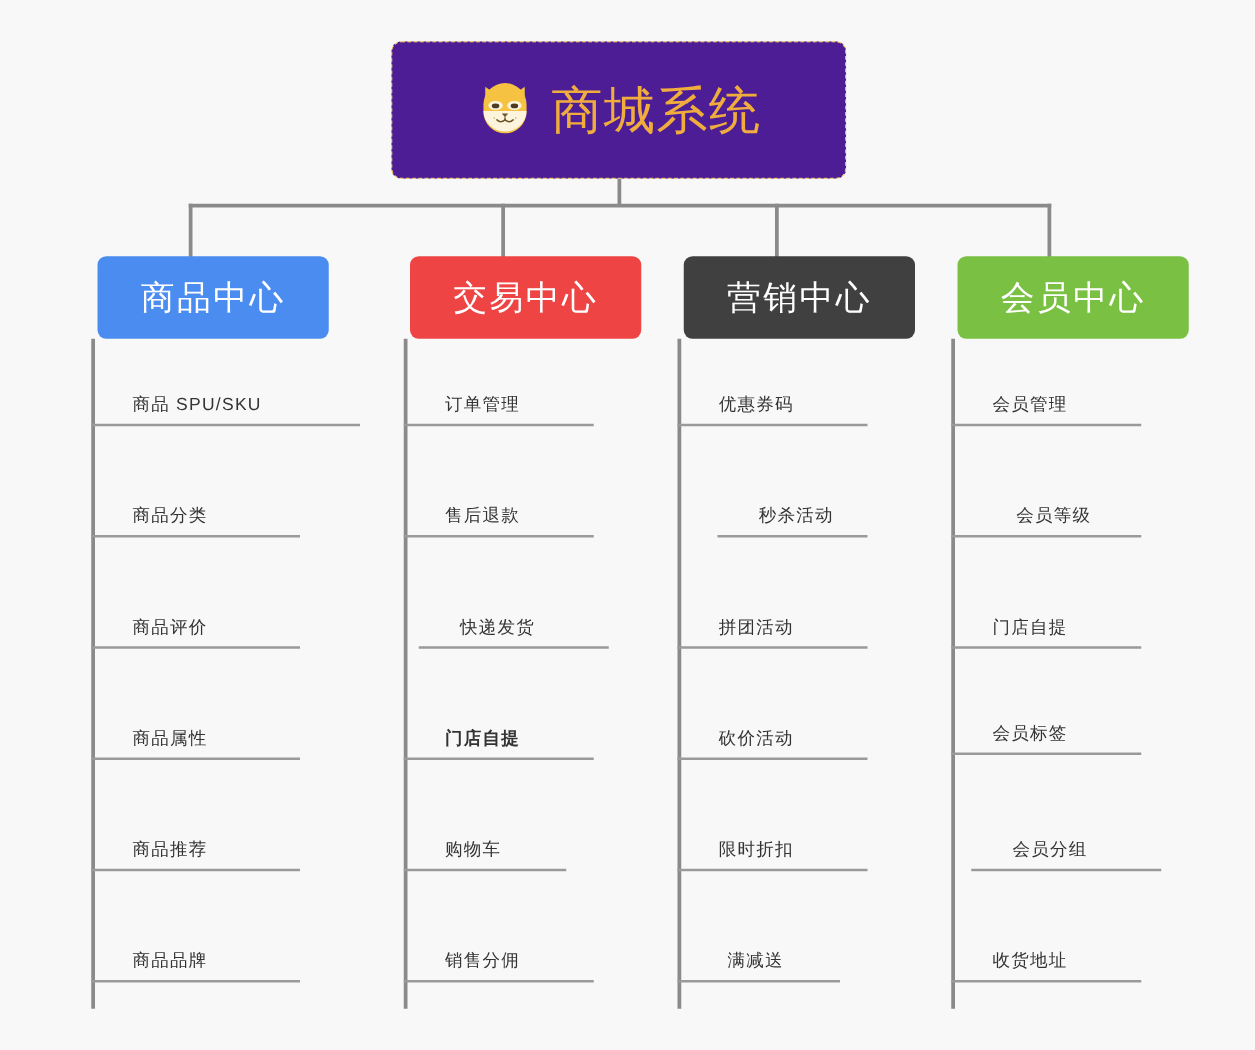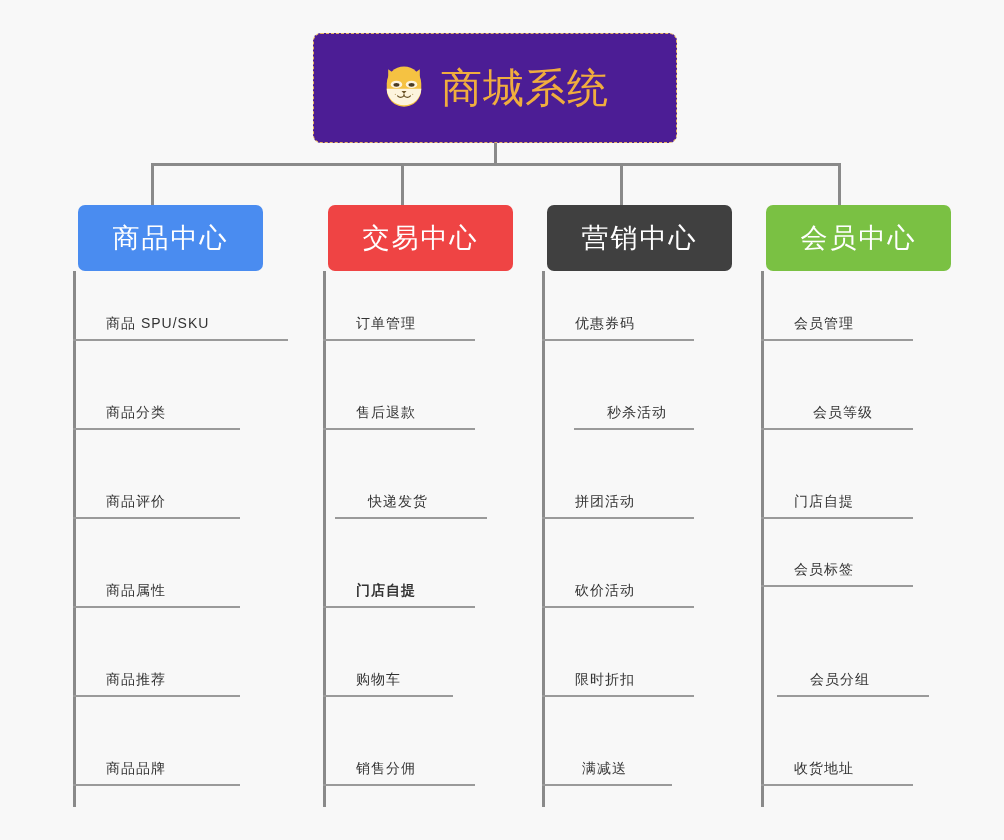--- a/index.html
+++ b/index.html
@@ -250,21 +250,21 @@
       <div class="leaf-rule"></div>
     </div>
     <div class="leaf" style="left:15px; top:199px; width:152px;">
       <span class="leaf-label" style="padding-left:52px;">会员等级</span>
       <div class="leaf-rule"></div>
     </div>
     <div class="leaf" style="left:15px; top:288px; width:152px;">
       <span class="leaf-label" style="padding-left:33px;">门店自提</span>
       <div class="leaf-rule"></div>
     </div>
-    <div class="leaf" style="left:15px; top:356px; width:152px;">
+    <div class="leaf" style="left:15px; top:373px; width:152px;">
       <span class="leaf-label" style="padding-left:33px;">会员标签</span>
       <div class="leaf-rule"></div>
     </div>
     <div class="leaf" style="left:15px; top:466px; width:152px;margin-left:16px;">
       <span class="leaf-label" style="padding-left:33px;">会员分组</span>
       <div class="leaf-rule"></div>
     </div>
     <div class="leaf" style="left:15px; top:555px; width:152px;">
       <span class="leaf-label" style="padding-left:33px;">收货地址</span>
       <div class="leaf-rule"></div>

